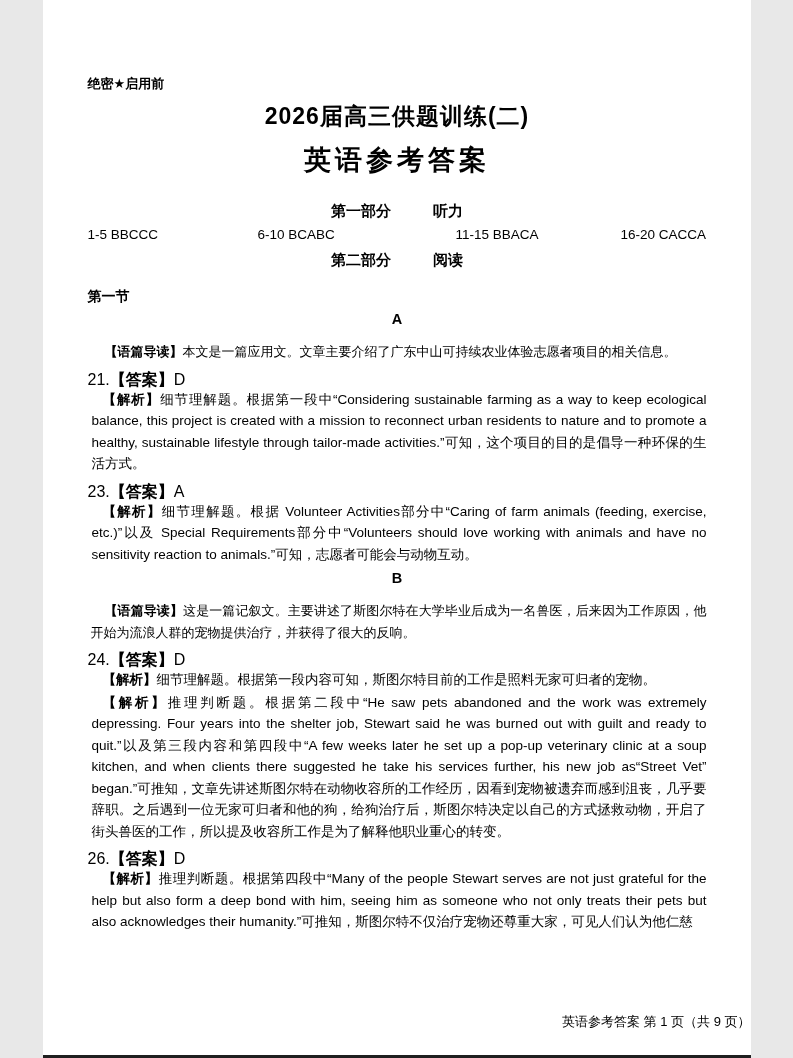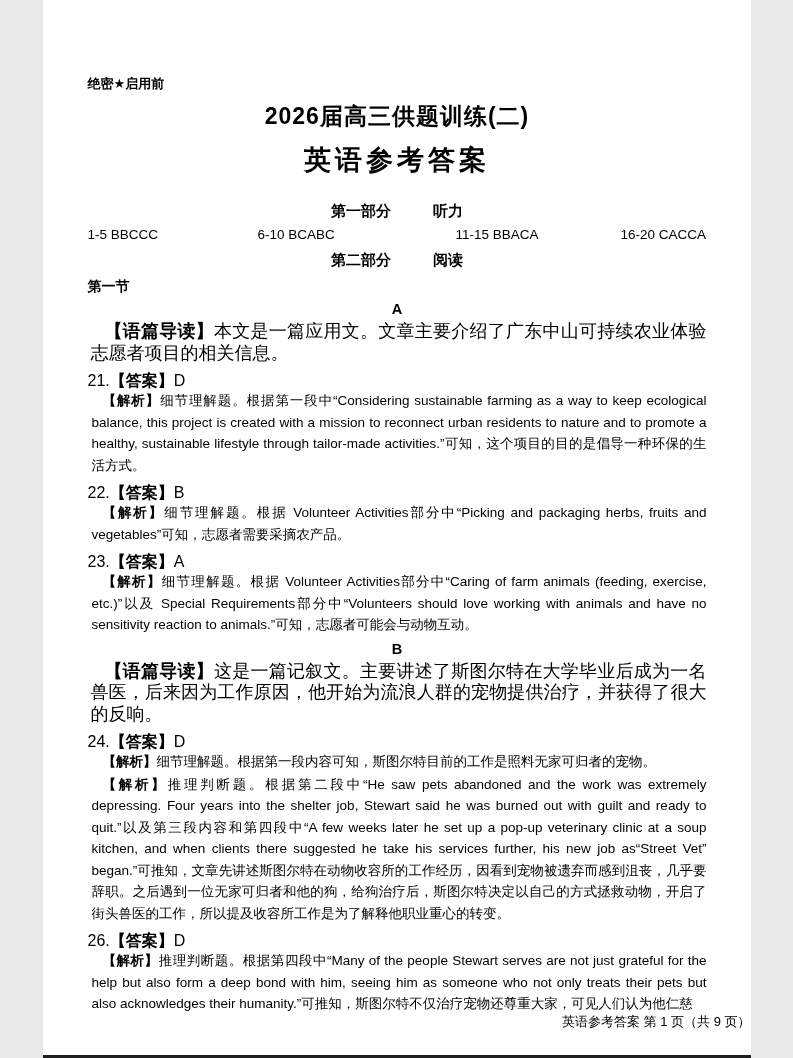--- a/index.html
+++ b/index.html
@@ -51,36 +51,36 @@
     margin-top: 4px;
     font-size: 13.5px;
     line-height: 20px;
   }
   .answers-row .grp { position: absolute; top: 0; white-space: nowrap; text-align: center; }
   .answers-row .g0 { left: 0; }
   .answers-row .g1 { left: 170px; }
   .answers-row .g2 { left: 368px; }
   .answers-row .g3 { left: 533px; }
 
-  .section-label { font-size: 14px; font-weight: bold; line-height: 18px; margin-top: 7px; }
+  .section-label { font-size: 14px; font-weight: bold; line-height: 18px; margin-top: 17px; }
 
   .passage-label {
     text-align: center;
     font-size: 14.5px;
     font-weight: bold;
     line-height: 18px;
     margin-top: 5px;
   }
   .passage-label.b { margin-top: 4px; }
 
   .intro {
-    margin-top: 3px;
+    margin-top: 13px;
     margin-left: 3px;
     text-indent: 14px;
-    font-size: 18px;
+    font-size: 13px;
     line-height: 21.5px;
     text-align: justify;
   }
 
   .answer-line { margin-top: 6px; font-size: 16px; line-height: 19px; }
   .answer-line .tag { font-weight: bold; }
 
   .analysis {
     margin-left: 4px;
     text-indent: 11px;
@@ -139,24 +139,20 @@
 
     <div class="passage-label">A</div>
 
     <p class="intro"><span class="tag">【语篇导读】</span><span>本文是一篇应用文。文章主要介绍了广东中山可持续农业体验志愿者项目的相关信息。</span></p>
 
     <div class="item">
       <div class="answer-line"><span>21.</span><span class="tag">【答案】</span><span>D</span></div>
       <p class="analysis"><span class="tag">【解析】</span><span>细节理解题。根据第一段中“Considering sustainable farming as a way to keep ecological balance, this project is created with a mission to reconnect urban residents to nature and to promote a healthy, sustainable lifestyle through tailor-made activities.”可知，这个项目的目的是倡导一种环保的生活方式。</span></p>
     </div>
 
-    <div class="item">
-      <div class="answer-line"><span>22.</span><span class="tag">【答案】</span><span>B</span></div>
-      <p class="analysis"><span class="tag">【解析】</span><span>细节理解题。根据 Volunteer Activities部分中“Picking and packaging herbs, fruits and vegetables”可知，志愿者需要采摘农产品。</span></p>
-    </div>
 
     <div class="item">
       <div class="answer-line"><span>23.</span><span class="tag">【答案】</span><span>A</span></div>
       <p class="analysis"><span class="tag">【解析】</span><span>细节理解题。根据 Volunteer Activities部分中“Caring of farm animals (feeding, exercise, etc.)”以及 Special Requirements部分中“Volunteers should love working with animals and have no sensitivity reaction to animals.”可知，志愿者可能会与动物互动。</span></p>
     </div>
 
     <div class="passage-label b">B</div>
 
     <p class="intro"><span class="tag">【语篇导读】</span><span>这是一篇记叙文。主要讲述了斯图尔特在大学毕业后成为一名兽医，后来因为工作原因，他开始为流浪人群的宠物提供治疗，并获得了很大的反响。</span></p>
 

